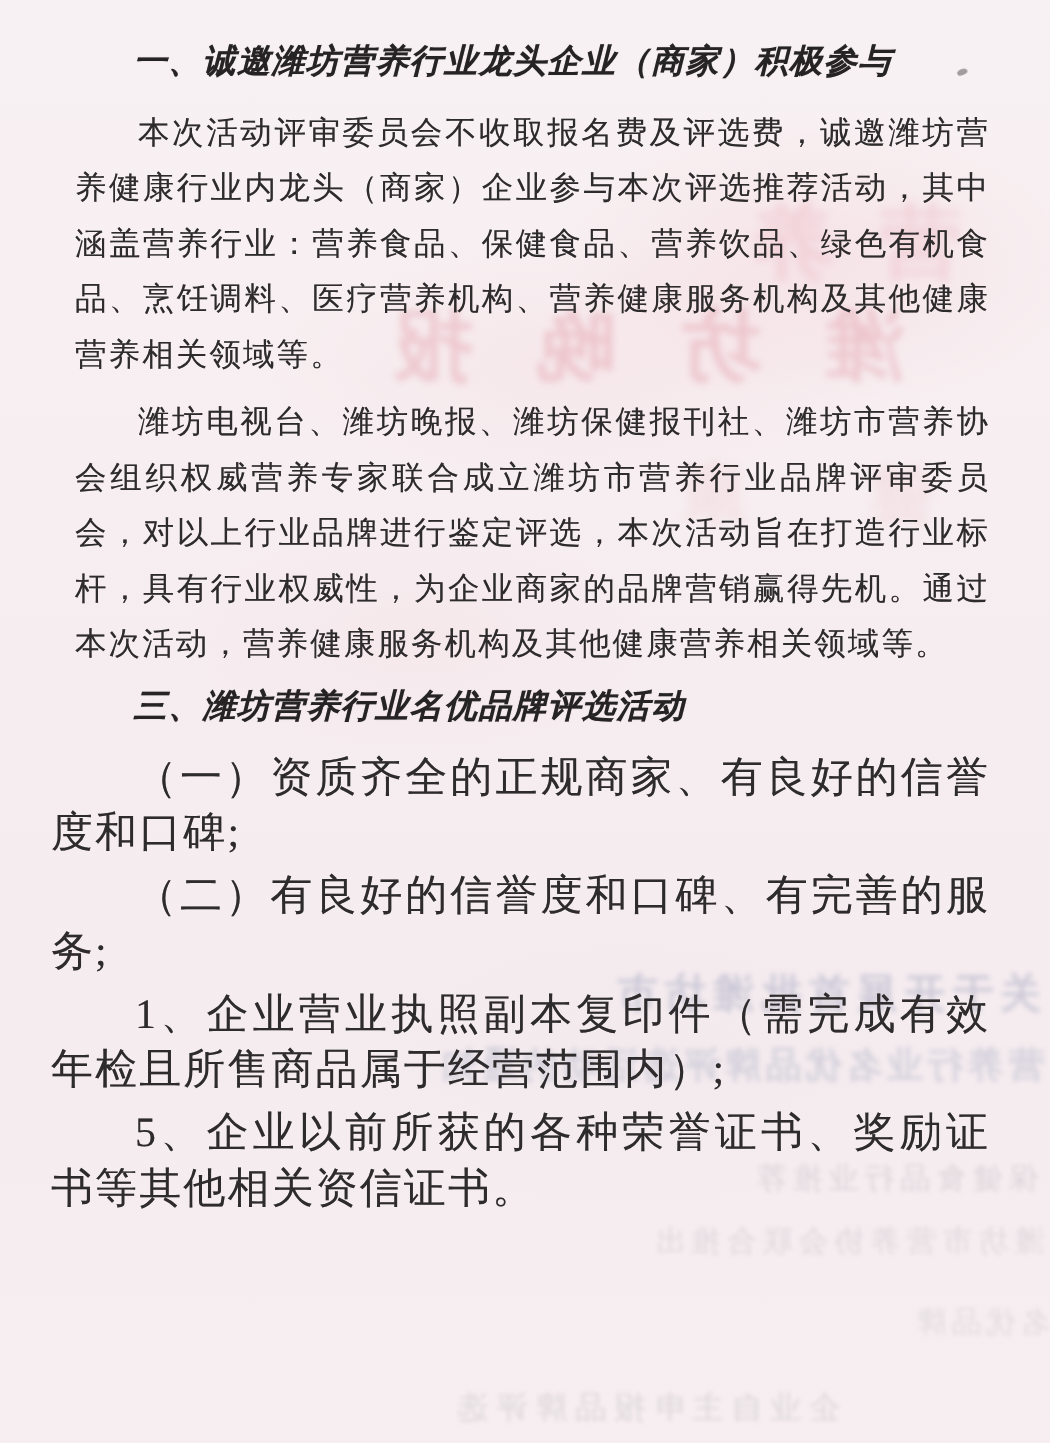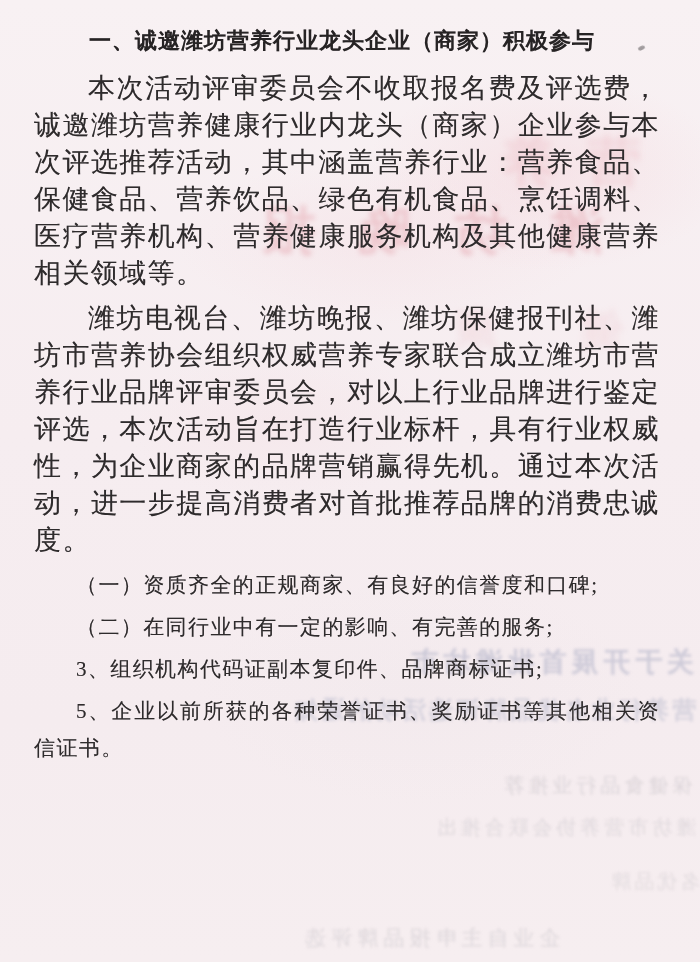--- a/index.html
+++ b/index.html
@@ -64,28 +64,29 @@
     top:868px;right:0px;font-size:20px;letter-spacing:3px;
     color:rgba(120,118,130,0.15);filter:blur(1.5px);
   }
   
   .content{position:absolute;left:34px;top:26px;width:626px;z-index:2;}
   .sec-heading{
     font-family:"Liberation Sans","DejaVu Sans",sans-serif;font-weight:700;
     font-size:22px;line-height:30px;letter-spacing:1px;
     text-indent:2.5em;margin:0 0 14px 0;color:#262324;
     text-shadow:0 0 0.5px rgba(40,36,38,0.45);
+    font-style:italic;
   }
   p.body{
-    font-size:27px;line-height:37px;letter-spacing:1.4px;
-    text-align:justify;text-indent:2em;margin:0 0 8px 0;
+    font-size:21px;line-height:37px;letter-spacing:1.4px;
+    text-align:justify;text-indent:2em;margin:0 0 8px 16px;
     text-shadow:0 0 0.4px rgba(46,43,44,0.40);
   }
   p.item{
-    font-size:21px;line-height:37px;letter-spacing:1.4px;
+    font-size:28px;line-height:37px;letter-spacing:1.4px;
     text-align:justify;text-indent:2em;margin:0 0 5px 0;
     text-shadow:0 0 0.4px rgba(46,43,44,0.40);
   }
   .speck{
     position:absolute;top:46px;left:638px;width:7px;height:4px;
     border-radius:50% 60% 40% 50%;background:rgba(90,85,88,0.55);
     transform:rotate(-25deg);filter:blur(0.4px);z-index:3;
   }
 </style>
 </head>
@@ -103,21 +104,22 @@
   <div class="bleed mirror bleed-gray3">企业自主申报品牌评选</div>
   <div class="bleed mirror bleed-gray4">名优品牌</div>
 
   <div class="speck"></div>
 
   <div class="content">
 
     <h2 class="sec-heading">一、诚邀潍坊营养行业龙头企业（商家）积极参与</h2>
     <p class="body">本次活动评审委员会不收取报名费及评选费，诚邀潍坊营养健康行业内龙头（商家）企业参与本次评选推荐活动，其中涵盖营养行业：营养食品、保健食品、营养饮品、绿色有机食品、烹饪调料、医疗营养机构、营养健康服务机构及其他健康营养相关领域等。</p>
 
-    <p class="body">潍坊电视台、潍坊晚报、潍坊保健报刊社、潍坊市营养协会组织权威营养专家联合成立潍坊市营养行业品牌评审委员会，对以上行业品牌进行鉴定评选，本次活动旨在打造行业标杆，具有行业权威性，为企业商家的品牌营销赢得先机。通过本次活动，进一步提高消费者对首批推荐品牌的消费忠诚度。</p>
+    <p class="body">潍坊电视台、潍坊晚报、潍坊保健报刊社、潍坊市营养协会组织权威营养专家联合成立潍坊市营养行业品牌评审委员会，对以上行业品牌进行鉴定评选，本次活动旨在打造行业标杆，具有行业权威性，为企业商家的品牌营销赢得先机。通过本次活动，营养健康服务机构及其他健康营养相关领域等。</p>
 
+    <h2 class="sec-heading">三、潍坊营养行业名优品牌评选活动</h2>
     <p class="item">（一）资质齐全的正规商家、有良好的信誉度和口碑;</p>
-    <p class="item">（二）在同行业中有一定的影响、有完善的服务;</p>
-    <p class="item">3、组织机构代码证副本复印件、品牌商标证书;</p>
+    <p class="item">（二）有良好的信誉度和口碑、有完善的服务;</p>
+    <p class="item">1、企业营业执照副本复印件（需完成有效年检且所售商品属于经营范围内）;</p>
     <p class="item">5、企业以前所获的各种荣誉证书、奖励证书等其他相关资信证书。</p>
 
   </div>
 </div>
 
 </body></html>

